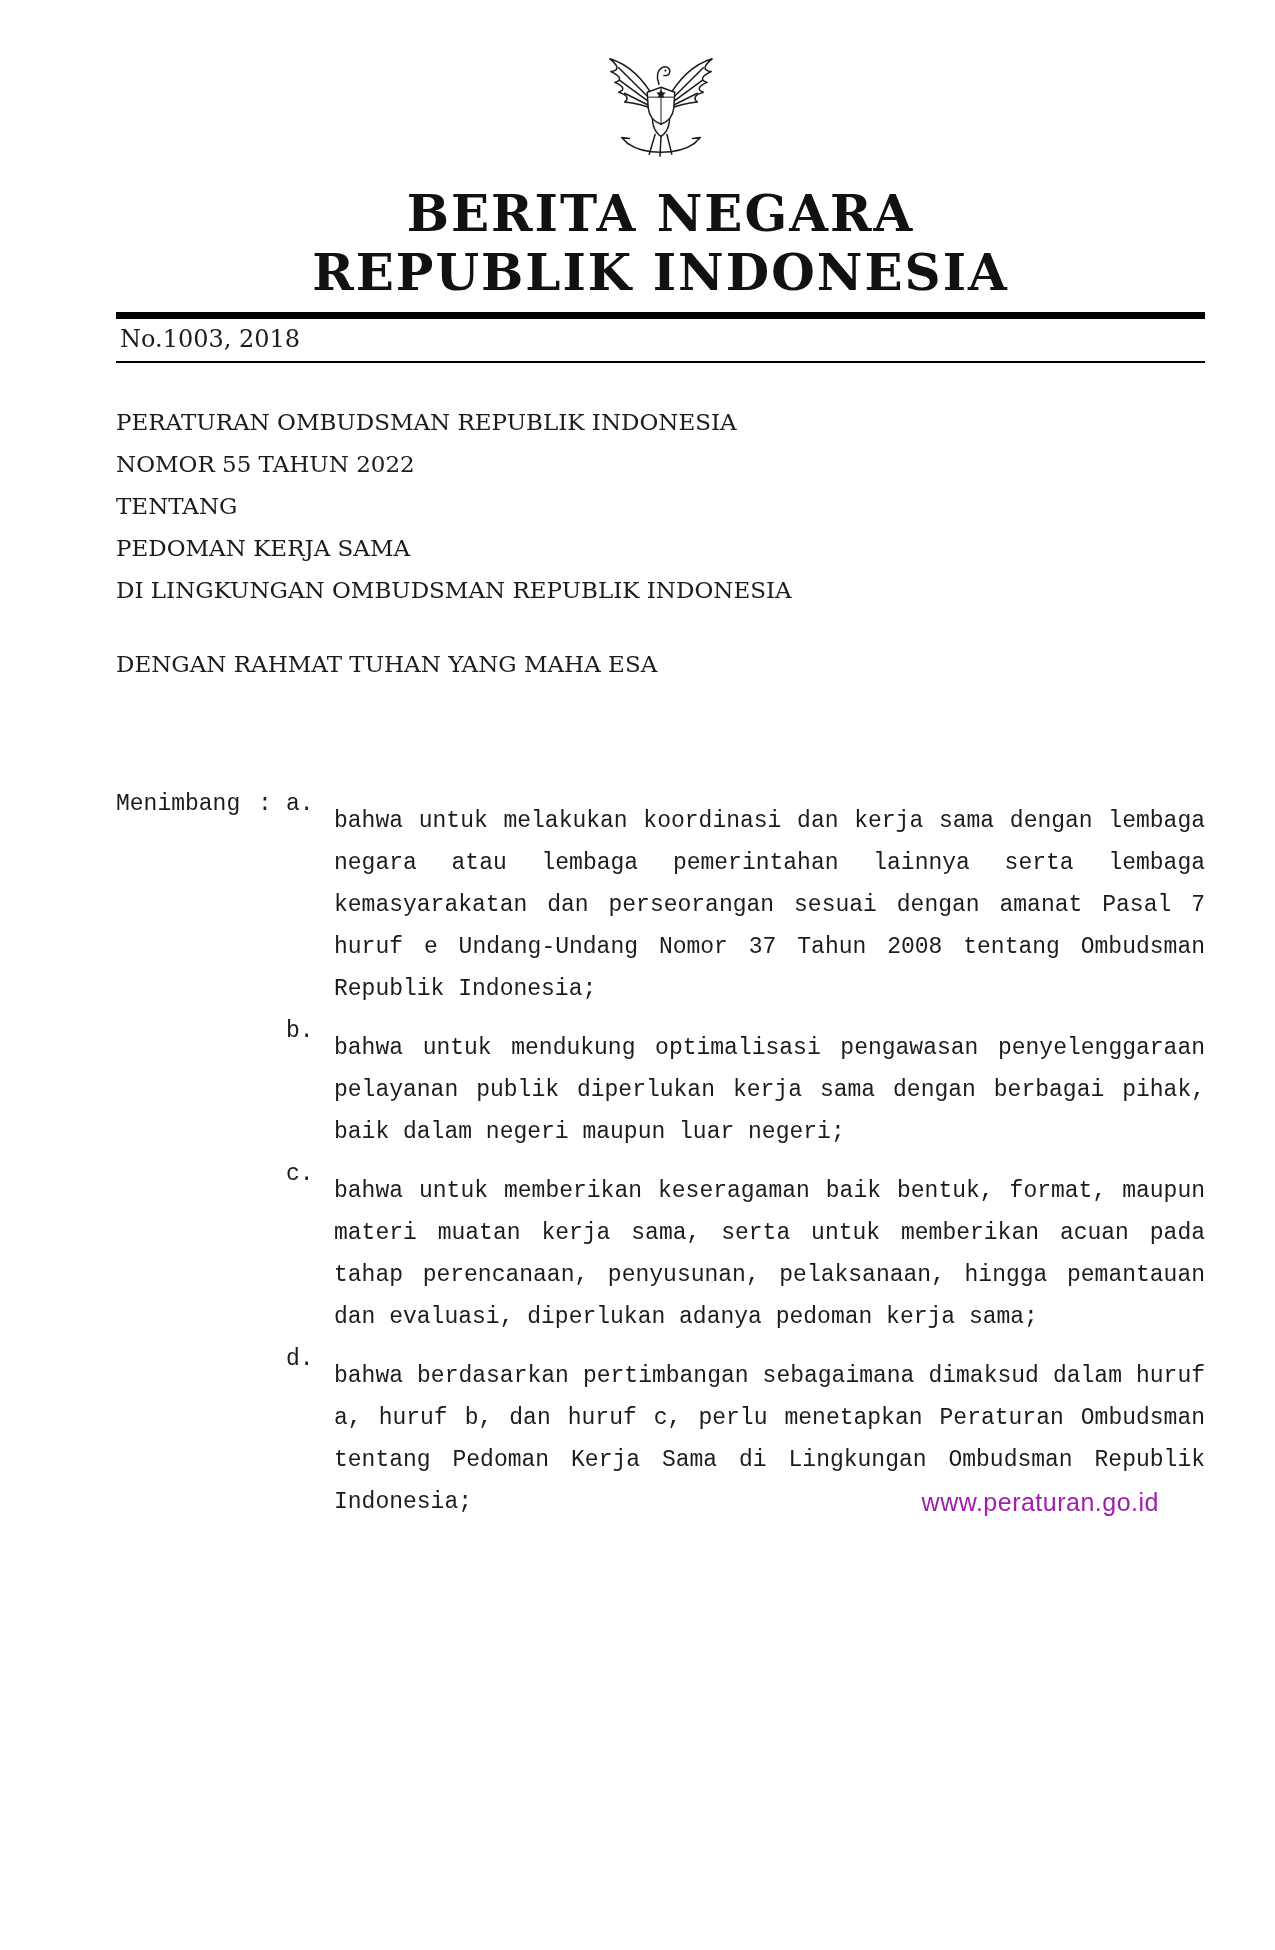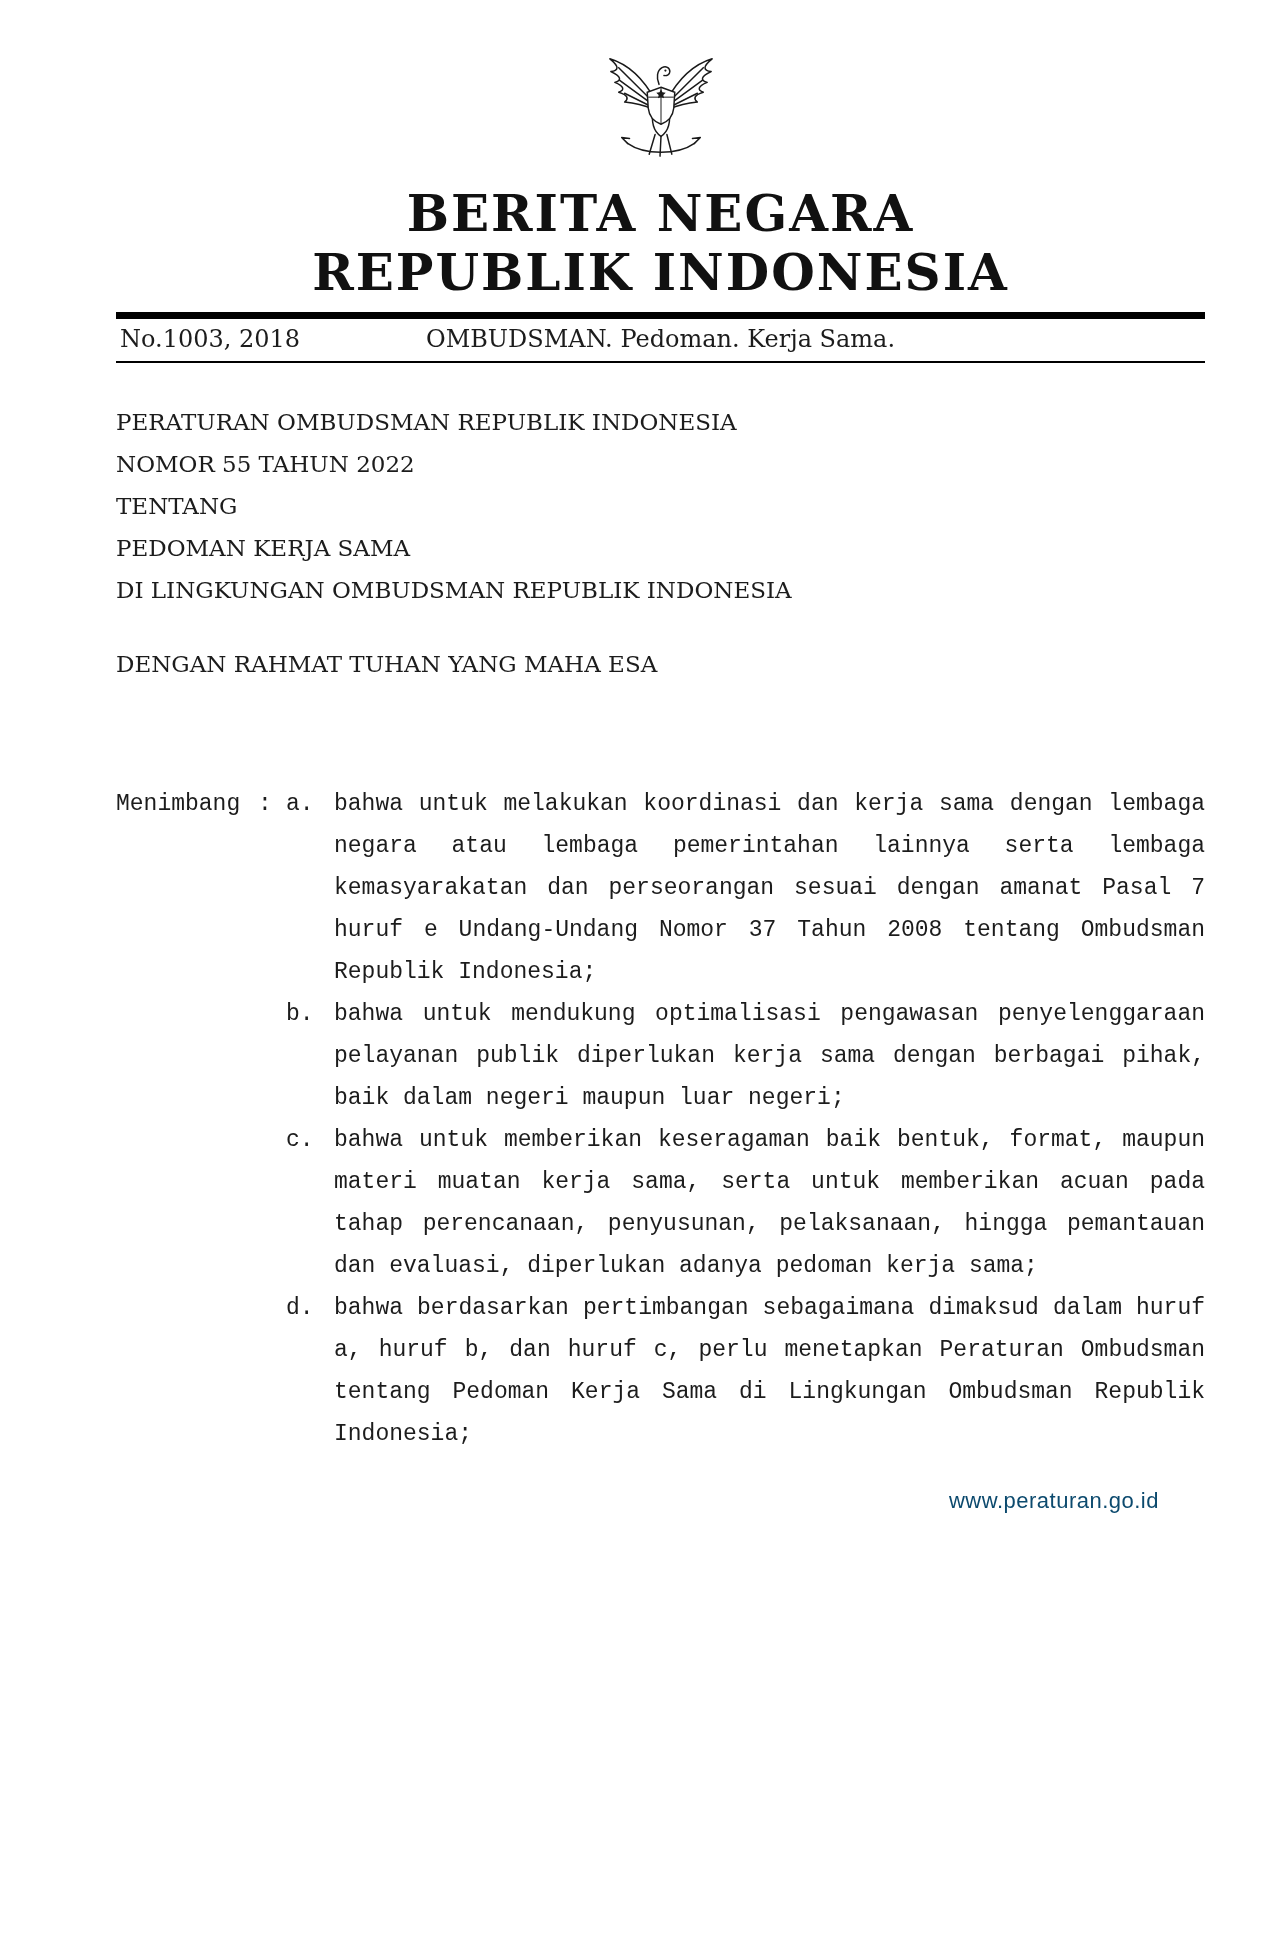--- a/index.html
+++ b/index.html
@@ -66,28 +66,29 @@
   .considering-items { grid-column: 3; }
   .consider-item {
     display: grid;
     grid-template-columns: 48px 1fr;
     align-items: start;
   }
   .consider-item .marker { text-align: left; }
   .consider-item .text {
     text-align: justify;
     text-align-last: left;
+    margin-top: 17px;
   }
   .watermark {
     position: absolute;
     top: 1488px;
     right: 116px;
     font-family: "Liberation Sans", "DejaVu Sans", sans-serif;
-    font-size: 22px;
-    color: #0c4a6e;
+    font-size: 25px;
+    color: #a21caf;
     letter-spacing: 0.5px;
   }
 </style>
 </head>
 <body>
 
 <div class="page">
 
   <div class="emblem-wrap">
     <svg viewBox="0 0 240 260" width="118" height="128" aria-hidden="true">
@@ -122,21 +123,20 @@
 
   <div class="masthead-title">
     <div>BERITA NEGARA</div>
     <div>REPUBLIK INDONESIA</div>
   </div>
 
   <div class="rule-thick"></div>
 
   <div class="issue-row">
     <span class="issue-no">No.1003, 2018</span>
-    <span class="issue-subject">OMBUDSMAN. Pedoman. Kerja Sama.</span>
   </div>
 
   <div class="rule-thin"></div>
 
   <div class="doc-heading">
     <div>PERATURAN OMBUDSMAN REPUBLIK INDONESIA</div>
     <div>NOMOR 55 TAHUN 2022</div>
     <div>TENTANG</div>
     <div>PEDOMAN KERJA SAMA</div>
     <div>DI LINGKUNGAN OMBUDSMAN REPUBLIK INDONESIA</div>

